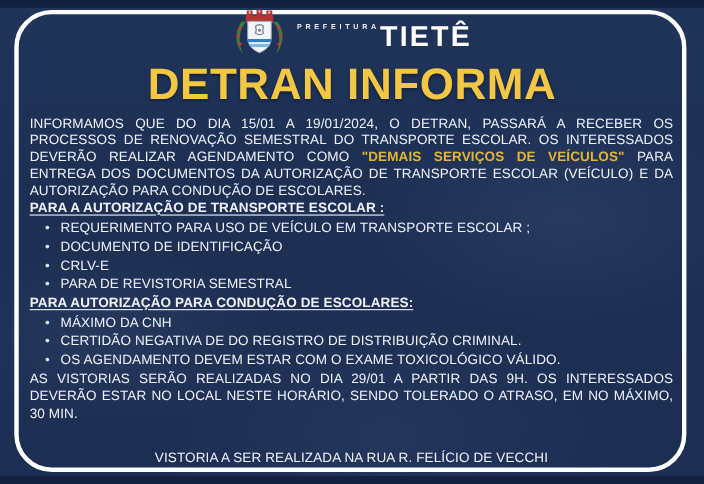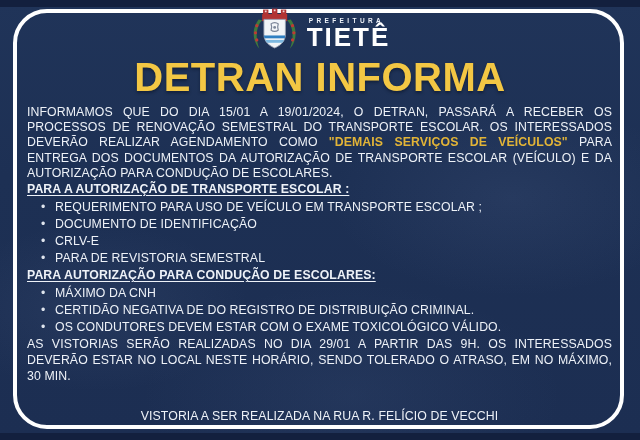--- a/index.html
+++ b/index.html
@@ -18,21 +18,21 @@
   .strip.bottom{bottom:0;}
   .frame{
     position:absolute;left:13px;top:9px;right:16px;bottom:11px;
     border:4px solid #ffffff;border-radius:34px;pointer-events:none;
   }
   .logo{
     position:absolute;top:7px;left:50%;transform:translateX(-50%);
     display:flex;align-items:center;gap:7px;z-index:3;
   }
   .crest{display:block;}
-  .logo-text{display:flex;flex-direction:column;justify-content:space-between;padding-top:4px;}
+  .logo-text{display:flex;flex-direction:row;justify-content:space-between;padding-top:4px;}
   .logo-pref{
     color:#eef2f8;font-size:6.5px;font-weight:bold;letter-spacing:3.4px;
     line-height:8px;margin-left:2px;
   }
   .logo-city{
     color:#ffffff;font-size:26px;font-weight:bold;letter-spacing:2px;
     line-height:24px;
   }
   .title{
     position:absolute;top:55px;left:0;right:0;text-align:center;
@@ -112,20 +112,20 @@
       <li>REQUERIMENTO PARA USO DE VEÍCULO EM TRANSPORTE ESCOLAR ;</li>
       <li>DOCUMENTO DE IDENTIFICAÇÃO</li>
       <li>CRLV-E</li>
       <li>PARA DE REVISTORIA SEMESTRAL</li>
     </ul>
 
     <p class="sec-heading">PARA AUTORIZAÇÃO PARA CONDUÇÃO DE ESCOLARES:</p>
     <ul class="req">
       <li>MÁXIMO DA CNH</li>
       <li>CERTIDÃO NEGATIVA DE DO REGISTRO DE DISTRIBUIÇÃO CRIMINAL.</li>
-      <li>OS CONDUTORES DEVEM ESTAR COM O EXAME TOXICOLÓGICO VÁLIDO.</li>
+      <li>OS AGENDAMENTO DEVEM ESTAR COM O EXAME TOXICOLÓGICO VÁLIDO.</li>
     </ul>
 
     <p class="closing">AS VISTORIAS SERÃO REALIZADAS NO DIA 29/01 A PARTIR DAS 9H. OS INTERESSADOS DEVERÃO ESTAR NO LOCAL NESTE HORÁRIO, SENDO TOLERADO O ATRASO, EM NO MÁXIMO, 30 MIN.</p>
 
     <p class="footer-note">VISTORIA A SER REALIZADA NA RUA R. FELÍCIO DE VECCHI</p>
   </div>
 </div>
 
 </body></html>

